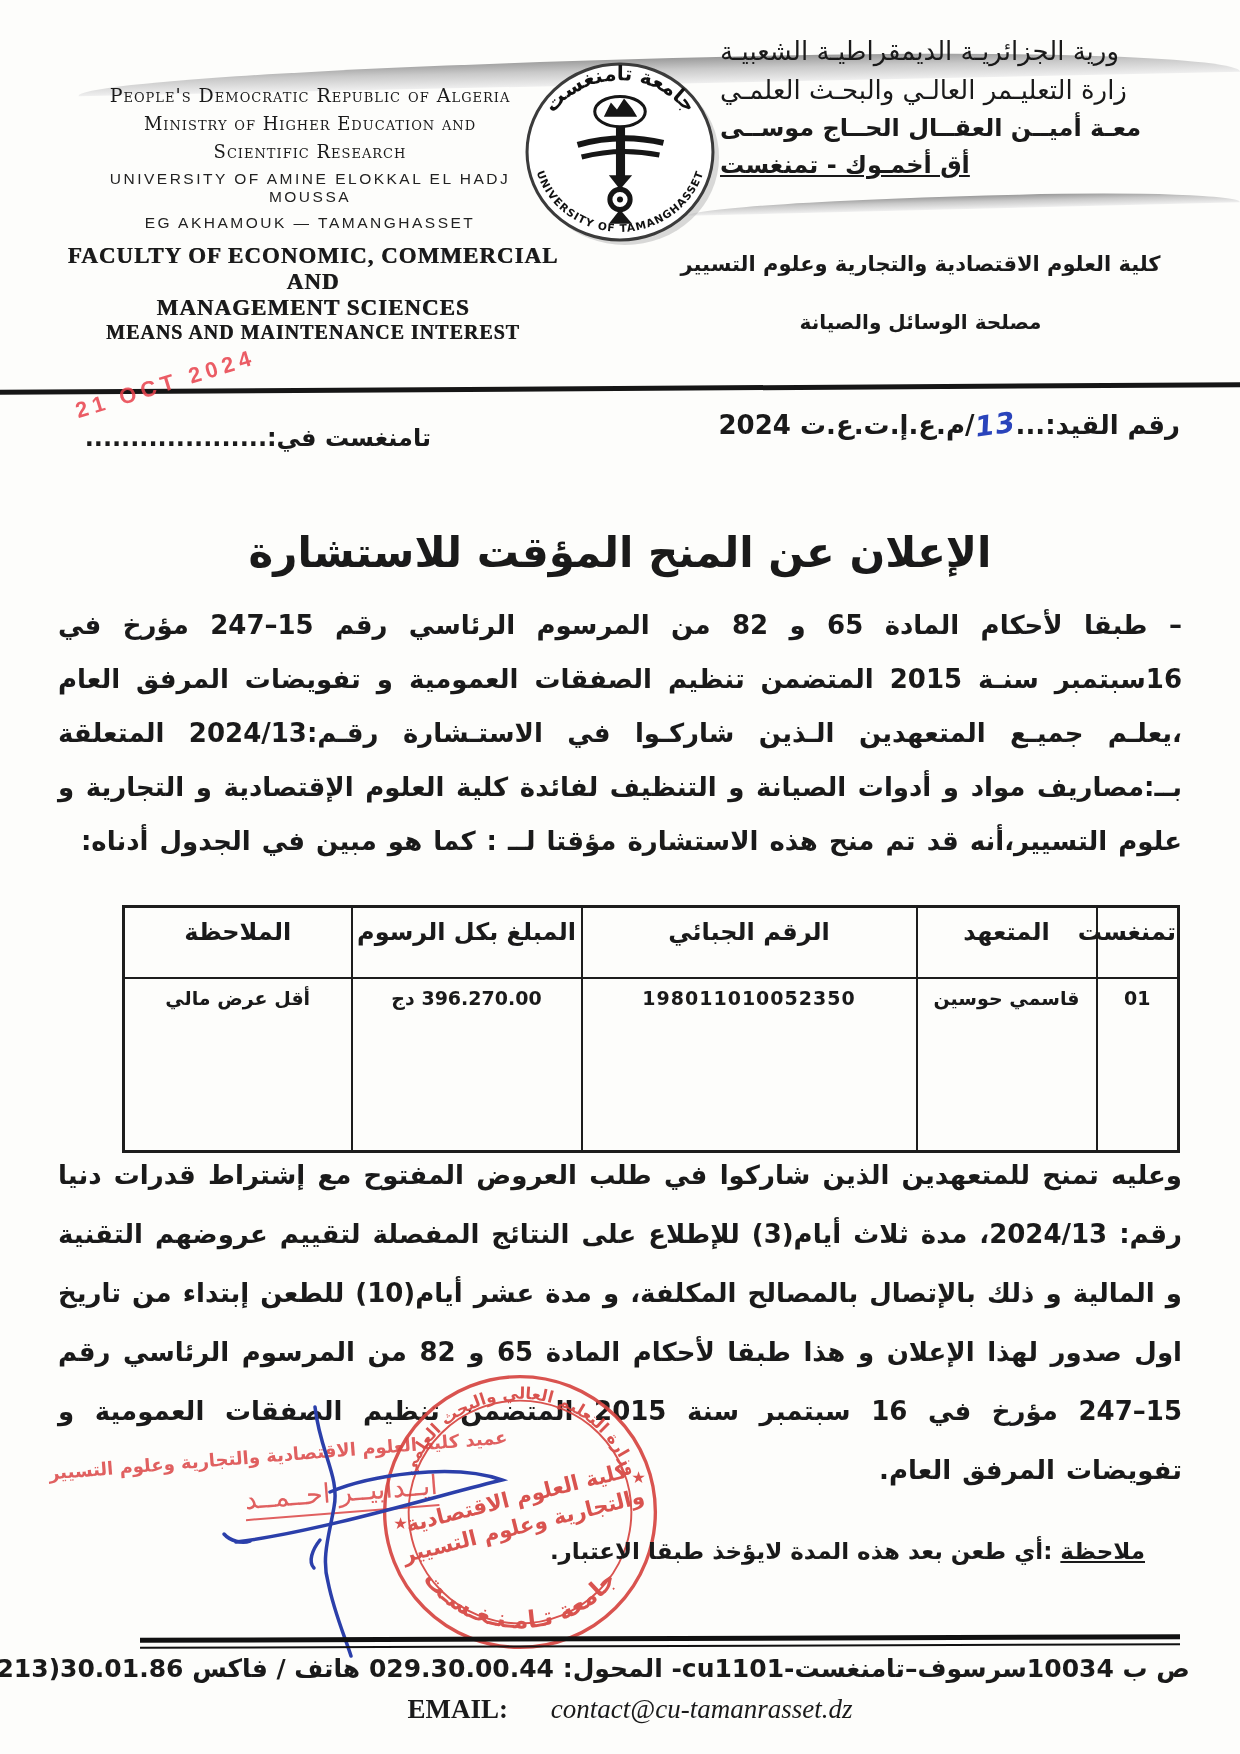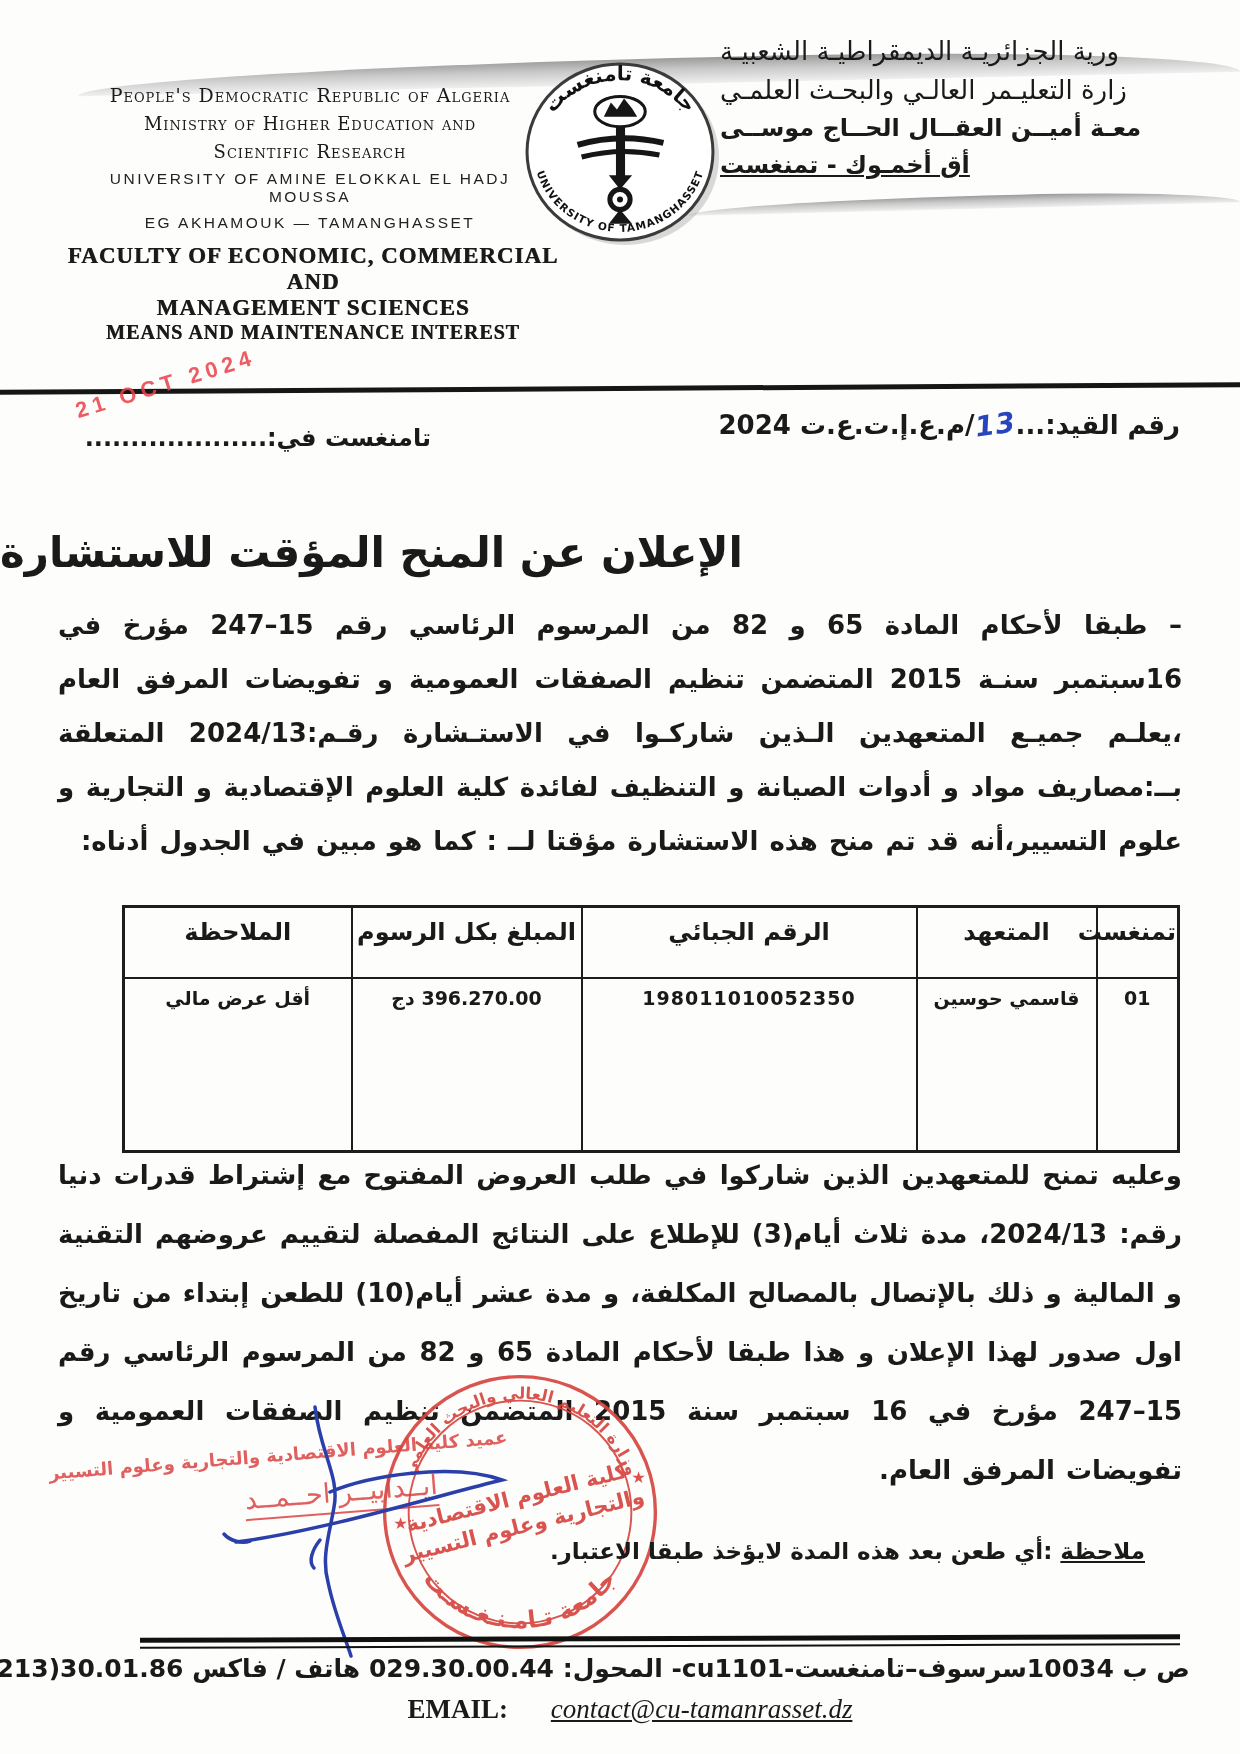--- a/index.html
+++ b/index.html
@@ -39,21 +39,21 @@
   
   .rule{position:absolute;left:0;top:386px;width:1240px;height:5px;background:#161616;transform:rotate(-.35deg);}
   
   .record{position:absolute;right:60px;top:408px;direction:rtl;font-weight:700;font-size:26px;white-space:nowrap;}
   .record .blue{color:#2a44bb;font-size:28px;font-style:italic;letter-spacing:1px;transform:rotate(-8deg);display:inline-block;}
   .place{position:absolute;left:86px;top:424px;width:345px;direction:rtl;font-weight:700;font-size:24px;white-space:nowrap;overflow:hidden;}
   .datestamp{position:absolute;left:80px;top:398px;transform:rotate(-17deg);transform-origin:left bottom;
              color:#e8414b;font-family:"Liberation Sans",sans-serif;font-weight:700;font-size:22px;
              letter-spacing:5px;opacity:.85;white-space:nowrap;}
   
-  .title{position:absolute;left:0;top:528px;width:1240px;text-align:left;font-weight:700;font-size:42px;}
+  .title{position:absolute;left:0;top:528px;width:1240px;text-align:center;font-weight:700;font-size:42px;}
   .para{position:absolute;left:58px;width:1124px;direction:rtl;text-align:justify;
         font-weight:700;font-size:26px;word-spacing:2px;}
   .p1{top:598px;line-height:54px;}
   .p2{top:1146px;line-height:59px;}
   
   table.award{position:absolute;left:122px;top:905px;width:1055px;border-collapse:collapse;direction:rtl;
               table-layout:fixed;}
   table.award th,table.award td{border:2px solid #1d1d1d;font-weight:700;text-align:center;vertical-align:top;}
   table.award{border:3px solid #1d1d1d;}
   table.award th{height:58px;font-size:24px;padding-top:10px;}
@@ -80,21 +80,21 @@
   
   .note{position:absolute;right:95px;top:1538px;direction:rtl;font-weight:700;font-size:23px;white-space:nowrap;}
   .note .nl{text-decoration:underline;}
   
   .f-rule{position:absolute;left:140px;top:1636px;width:1040px;height:4px;border-top:5px solid #111;border-bottom:2px solid #111;transform:rotate(-.2deg);}
   .f-line1{position:absolute;left:130px;top:1654px;width:1060px;direction:rtl;text-align:center;
            font-weight:700;font-size:25px;white-space:nowrap;}
   .f-email{position:absolute;left:130px;top:1694px;width:1000px;text-align:center;
            font-family:"Liberation Serif",serif;font-size:27px;}
   .f-email .lab{font-weight:700;}
-  .f-email .adr{font-style:italic;text-decoration:underline;margin-left:36px;}
+  .f-email .adr{font-style:italic;margin-left:36px;}
 </style>
 </head>
 <body>
 
 <div class="page">
 
   <div class="swoosh s1"></div>
   <div class="swoosh s2"></div>
 
   <div class="en-head">
@@ -131,20 +131,24 @@
       <polygon class="f" points="89,166 112,166 100,152"></polygon>
     </g>
     <text class="sealAr"><textPath href="#sealTop" startOffset="50%" text-anchor="middle">جامعة تامنغست</textPath></text>
     <text class="sealEn"><textPath href="#sealBot" startOffset="50%" text-anchor="middle">UNIVERSITY OF TAMANGHASSET</textPath></text>
   </svg>
 
   <div class="fac-en">
     <div class="f1">FACULTY OF ECONOMIC, COMMERCIAL AND</div>
     <div class="f1">MANAGEMENT SCIENCES</div>
     <div class="f2">MEANS AND MAINTENANCE INTEREST</div>
+  </div>
+  <div class="fac-ar">
+    <div class="a1">كلية العلوم الاقتصادية والتجارية وعلوم التسيير</div>
+    <div class="a2">مصلحة الوسائل والصيانة</div>
   </div>
 
   <div class="rule"></div>
 
   <div class="record">
     <span>رقم القيد:...</span><span class="blue">13</span><span>/م.ع.إ.ت.ع.ت 2024</span>
   </div>
   <div class="place">تامنغست في:.................................</div>
   <div class="datestamp">21 OCT 2024</div>
 

